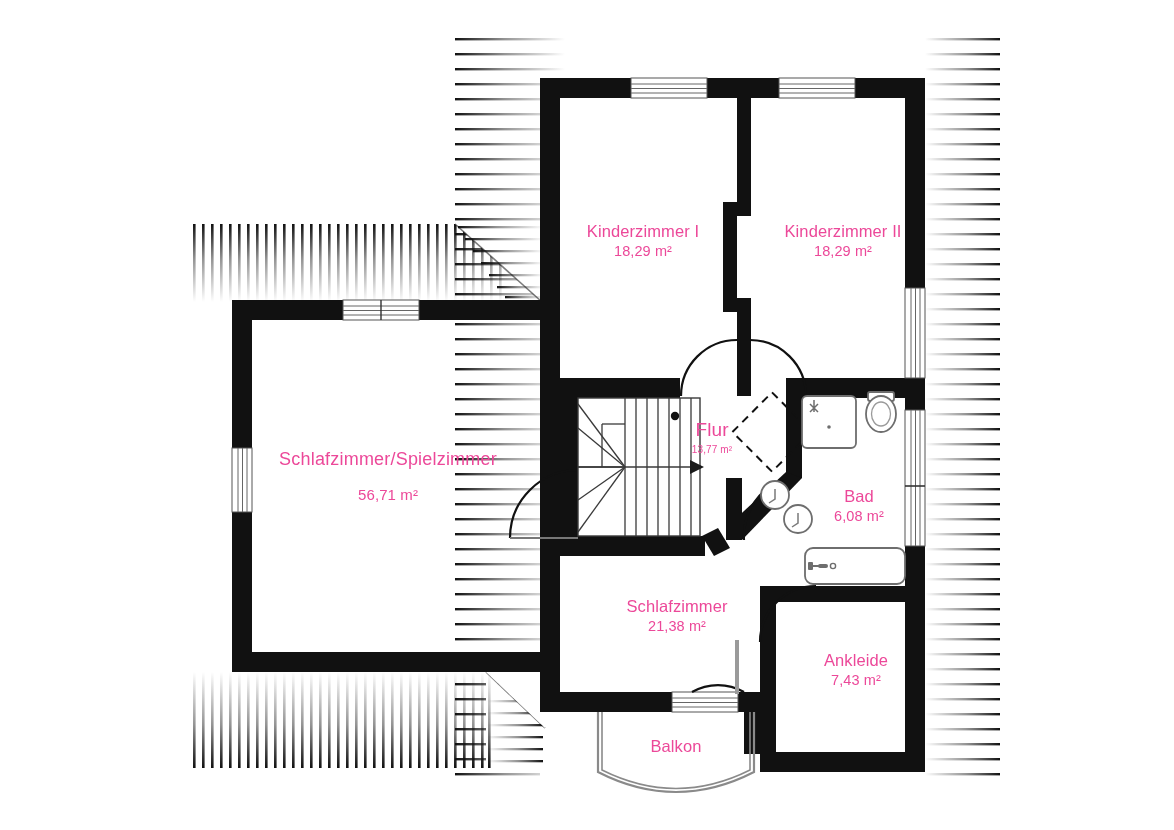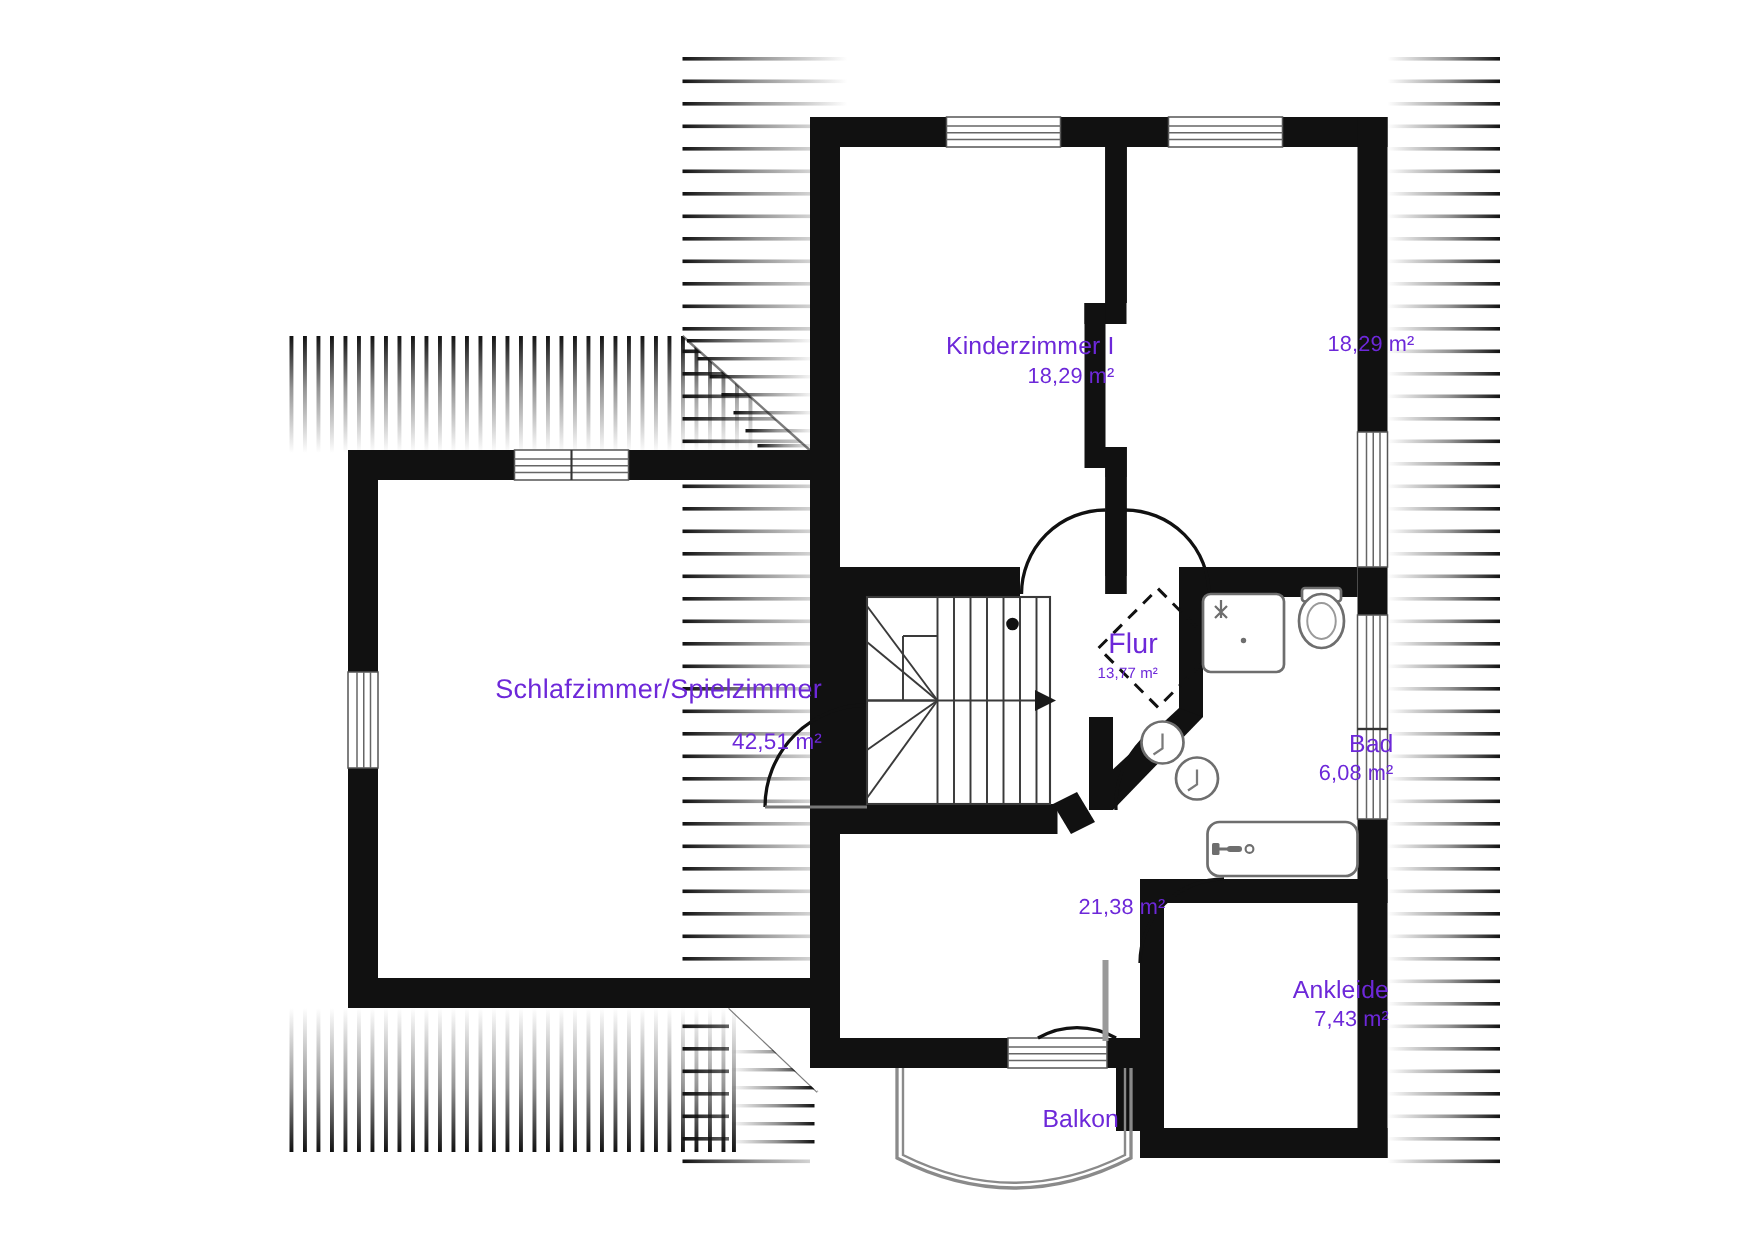--- a/index.html
+++ b/index.html
@@ -6,22 +6,22 @@
   html,body{margin:0;padding:0;background:#ffffff;}
   body{
     width:1174px;height:830px;overflow:hidden;
     font-family:"Liberation Sans","DejaVu Sans",sans-serif;
     -webkit-font-smoothing:antialiased;
   }
   #plan{position:relative;width:1174px;height:830px;background:#ffffff;}
   #plan svg{display:block;width:1174px;height:830px;}
   .roomlabel{
     position:absolute;
-    text-align:right;
-    color:#6d28d9;
+    text-align:center;
+    color:#ec4899;
     line-height:1.30;
     white-space:nowrap;
     pointer-events:none;
   }
   .roomlabel .rname{display:block;font-size:16.5px;font-weight:400;letter-spacing:.1px;}
   .roomlabel .rarea{display:block;font-size:14.5px;font-weight:400;letter-spacing:.1px;}
   .roomlabel.big .rname{font-size:18px;font-weight:400;letter-spacing:.2px;}
   .roomlabel.big .rarea{font-size:15px;margin-top:14px;}
   .roomlabel.small .rname{font-size:19px;}
   .roomlabel.small .rarea{font-size:10px;}
@@ -501,39 +501,41 @@
     </g>
 
   </svg>
 
   <div class="roomlabel" style="left:543px;top:221px;width:200px;">
     <span class="rname">Kinderzimmer I</span>
     <span class="rarea">18,29 m²</span>
   </div>
 
   <div class="roomlabel" style="left:743px;top:221px;width:200px;">
+    <span class="rname">Kinderzimmer II</span>
     <span class="rarea">18,29 m²</span>
   </div>
 
   <div class="roomlabel big" style="left:228px;top:448px;width:320px;">
     <span class="rname">Schlafzimmer/Spielzimmer</span>
-    <span class="rarea">42,51 m²</span>
+    <span class="rarea">56,71 m²</span>
   </div>
 
   <div class="roomlabel small" style="left:652px;top:418px;width:120px;">
     <span class="rname">Flur</span>
     <span class="rarea">13,77 m²</span>
   </div>
 
   <div class="roomlabel" style="left:789px;top:486px;width:140px;">
     <span class="rname">Bad</span>
     <span class="rarea">6,08 m²</span>
   </div>
 
   <div class="roomlabel" style="left:577px;top:596px;width:200px;">
+    <span class="rname">Schlafzimmer</span>
     <span class="rarea">21,38 m²</span>
   </div>
 
   <div class="roomlabel" style="left:786px;top:650px;width:140px;">
     <span class="rname">Ankleide</span>
     <span class="rarea">7,43 m²</span>
   </div>
 
   <div class="roomlabel" style="left:606px;top:736px;width:140px;">
     <span class="rname">Balkon</span>

